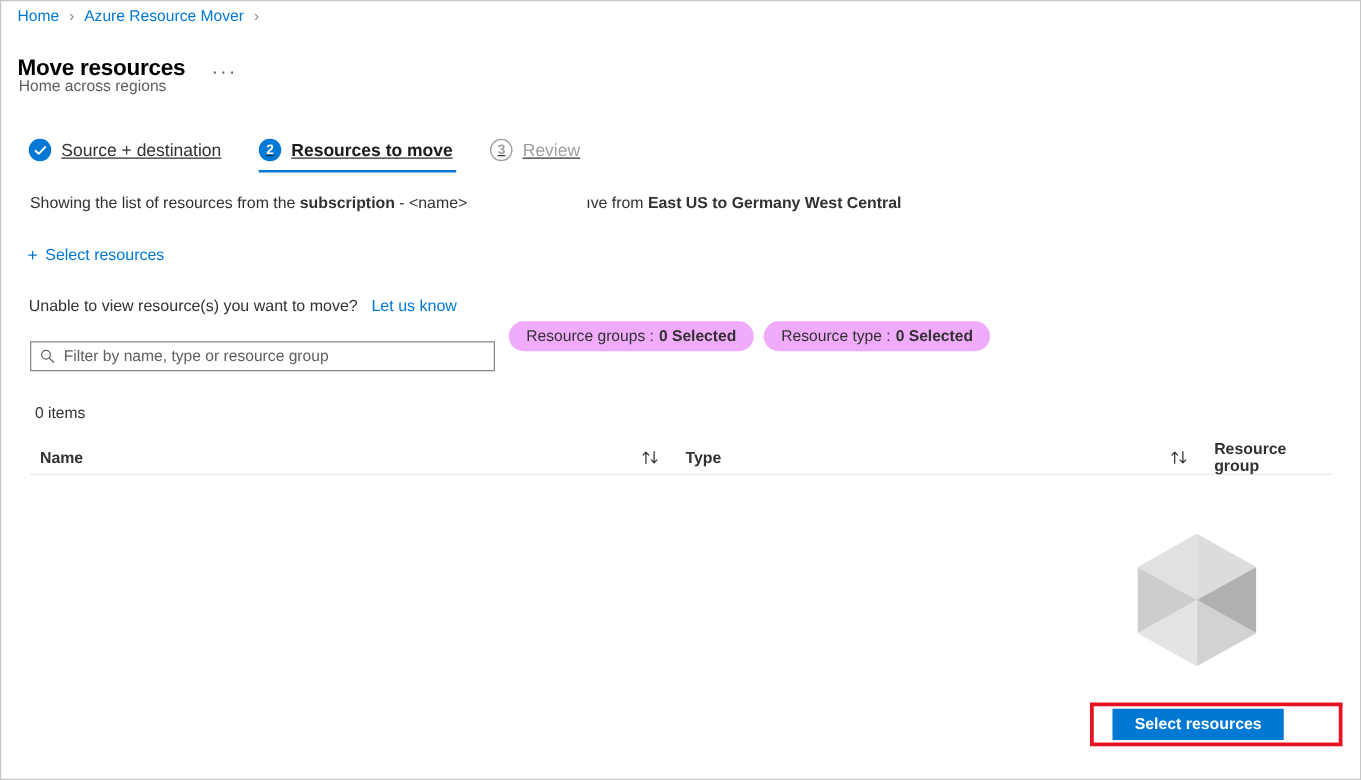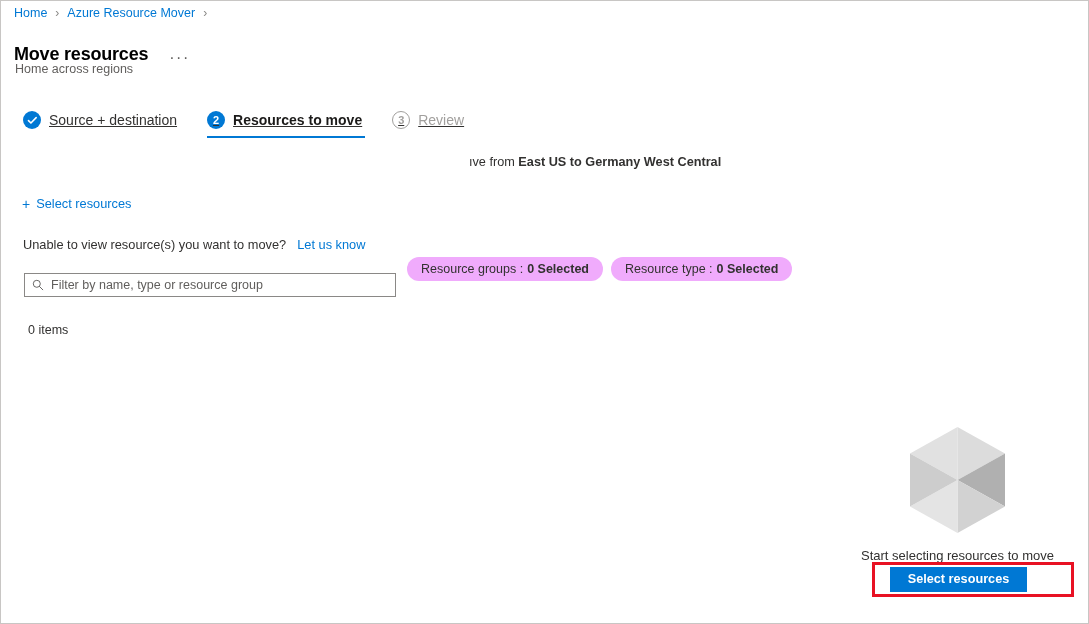--- a/index.html
+++ b/index.html
@@ -373,20 +373,23 @@
       <span class="step-label">Resources to move</span>
     </div>
 
     <div class="step is-todo">
       <span class="step-badge badge-todo">3</span>
       <span class="step-label">Review</span>
     </div>
 
   </div>
 
+  <div class="info-line">
+    <span>Showing the list of resources from the </span><b>subscription</b><span> - &lt;name&gt;</span>
+  </div>
   <div class="info-line-2">
     <span>ıve from </span><b>East US to Germany West Central</b>
   </div>
 
   <div class="cmd-link">
     <span class="cmd-plus">+</span>
     <span class="cmd-text">Select resources</span>
   </div>
 
   <div class="unable-row">
@@ -407,36 +410,64 @@
     <span>Resource groups :</span>
       <b>0 Selected</b>
   </div>
   <div class="pill pill-rt">
     <span>Resource type :</span>
       <b>0 Selected</b>
   </div>
 
   <div class="items-count">0 items</div>
 
+  <div class="table">
+    <div class="thead">
+
+      <div class="th th-name">
+        <span class="th-label">Name</span>
+        <span class="sort-glyph">
+          <svg width="15" height="12" viewBox="0 0 16 12" aria-hidden="true">
+            <path d="M4 11 L4 1.6 M1.6 4 L4 1.4 L6.4 4" fill="none" stroke="#323130" stroke-width="1.05" stroke-linecap="round" stroke-linejoin="round"></path>
+            <path d="M11 1 L11 10.4 M8.6 8 L11 10.6 L13.4 8" fill="none" stroke="#323130" stroke-width="1.05" stroke-linecap="round" stroke-linejoin="round"></path>
+          </svg>
+        </span>
+      </div>
+
+      <div class="th th-type">
+        <span class="th-label">Type</span>
+        <span class="sort-glyph">
+          <svg width="15" height="12" viewBox="0 0 16 12" aria-hidden="true">
+            <path d="M4 11 L4 1.6 M1.6 4 L4 1.4 L6.4 4" fill="none" stroke="#323130" stroke-width="1.05" stroke-linecap="round" stroke-linejoin="round"></path>
+            <path d="M11 1 L11 10.4 M8.6 8 L11 10.6 L13.4 8" fill="none" stroke="#323130" stroke-width="1.05" stroke-linecap="round" stroke-linejoin="round"></path>
+          </svg>
+        </span>
+      </div>
+
+      <div class="th th-rg">
+        <span class="th-label">Resource group</span>
+      </div>
+
+    </div>
+  </div>
 
   <div class="empty-state">
     <svg class="cube" width="95" height="106" viewBox="0 0 95 106" aria-hidden="true">
 
       <polygon points="47.5,0 0,26.5 47.5,53" fill="#e1e1e1"></polygon>
 
       <polygon points="47.5,0 95,26.5 47.5,53" fill="#dcdcdc"></polygon>
 
       <polygon points="95,26.5 95,79.5 47.5,53" fill="#b0b0b0"></polygon>
 
       <polygon points="95,79.5 47.5,106 47.5,53" fill="#d2d2d2"></polygon>
 
       <polygon points="47.5,106 0,79.5 47.5,53" fill="#e4e4e4"></polygon>
 
       <polygon points="0,79.5 0,26.5 47.5,53" fill="#cdcdcd"></polygon>
     </svg>
-    <div class="empty-text">Start selecting resources to move</div>
   </div>
 
   <div class="highlight-box">
     <button class="primary-btn">Select resources</button>
   </div>
 
 </div>
 
 </body></html>

